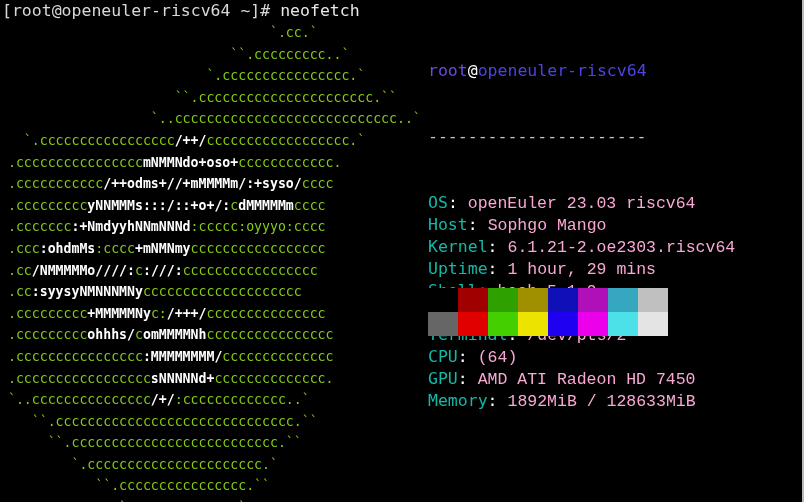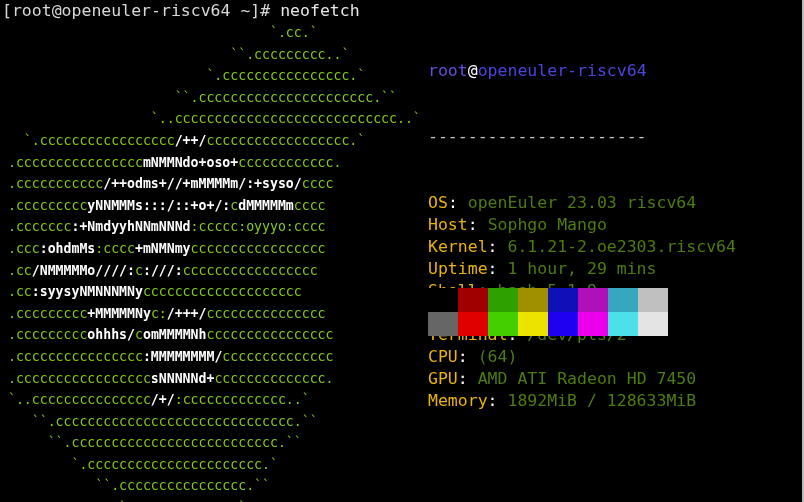--- a/index.html
+++ b/index.html
@@ -57,26 +57,26 @@
   #info-panel {
     position: absolute;
     left: 428px;
     top: 16px;
     font-size: 16.5px;
     line-height: 22px;
     white-space: pre;
     color: #ffffff;
   }
   #info-panel .row { display: block; height: 22px; }
-  .k      { color: #eab308; }
+  .k      { color: #14b8a6; }
   .at     { color: #ffffff; }
   .host   { color: #4b45e0; }
   .user   { color: #6a4bdd; }
   .sep    { color: #c6c6c6; }
-  .v      { color: #4d7c0f; }
+  .v      { color: #f9a8d4; font-family: Liberation Mono, monospace; }
 
   
   #color-blocks {
     position: absolute;
     left: 428px;
     top: 288px;
   }
   .swatch-row { display: flex; }
   .swatch { width: 30px; height: 24px; }
 </style>

